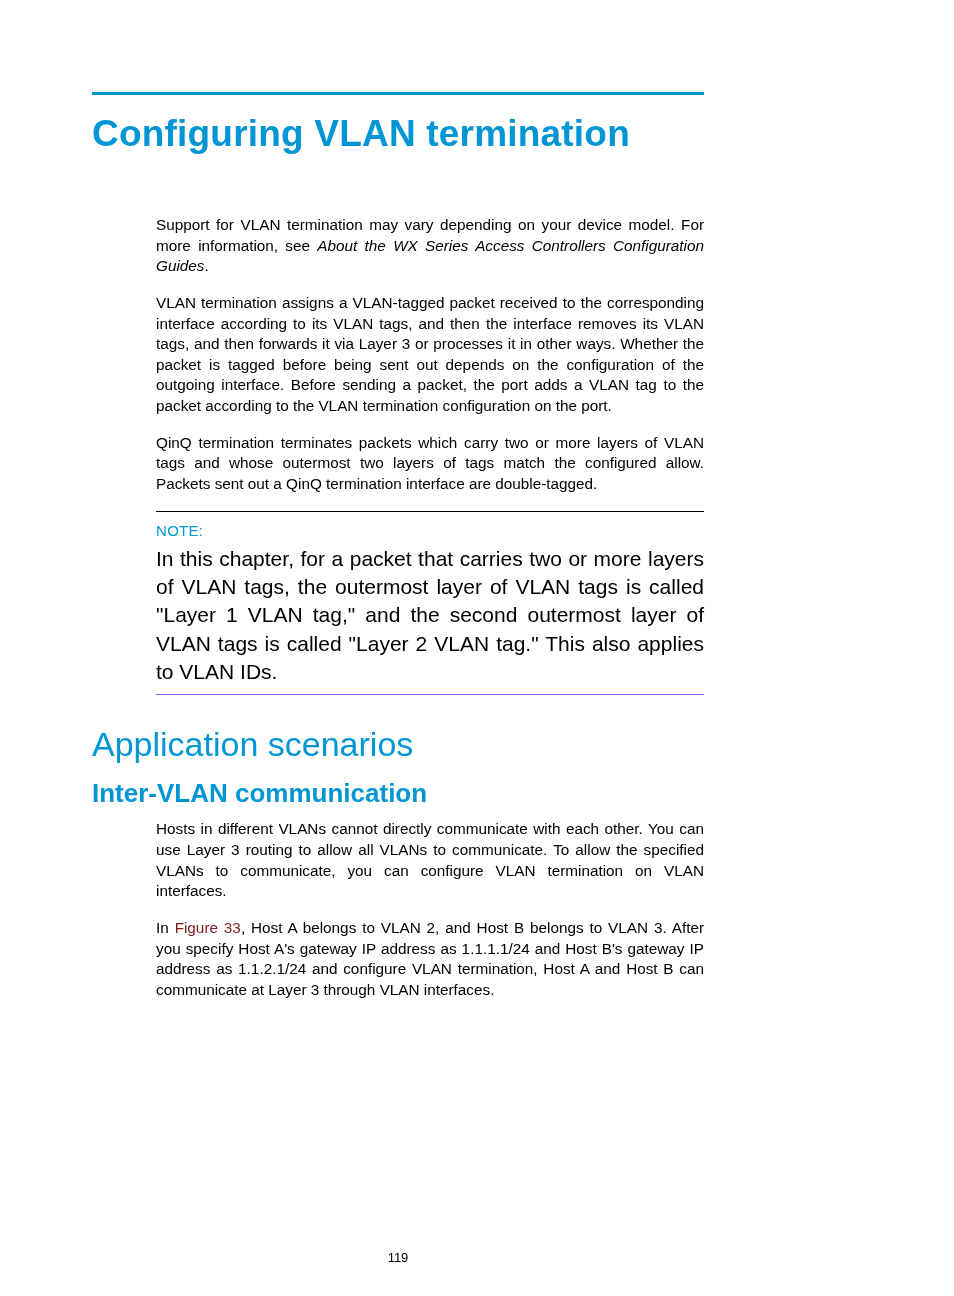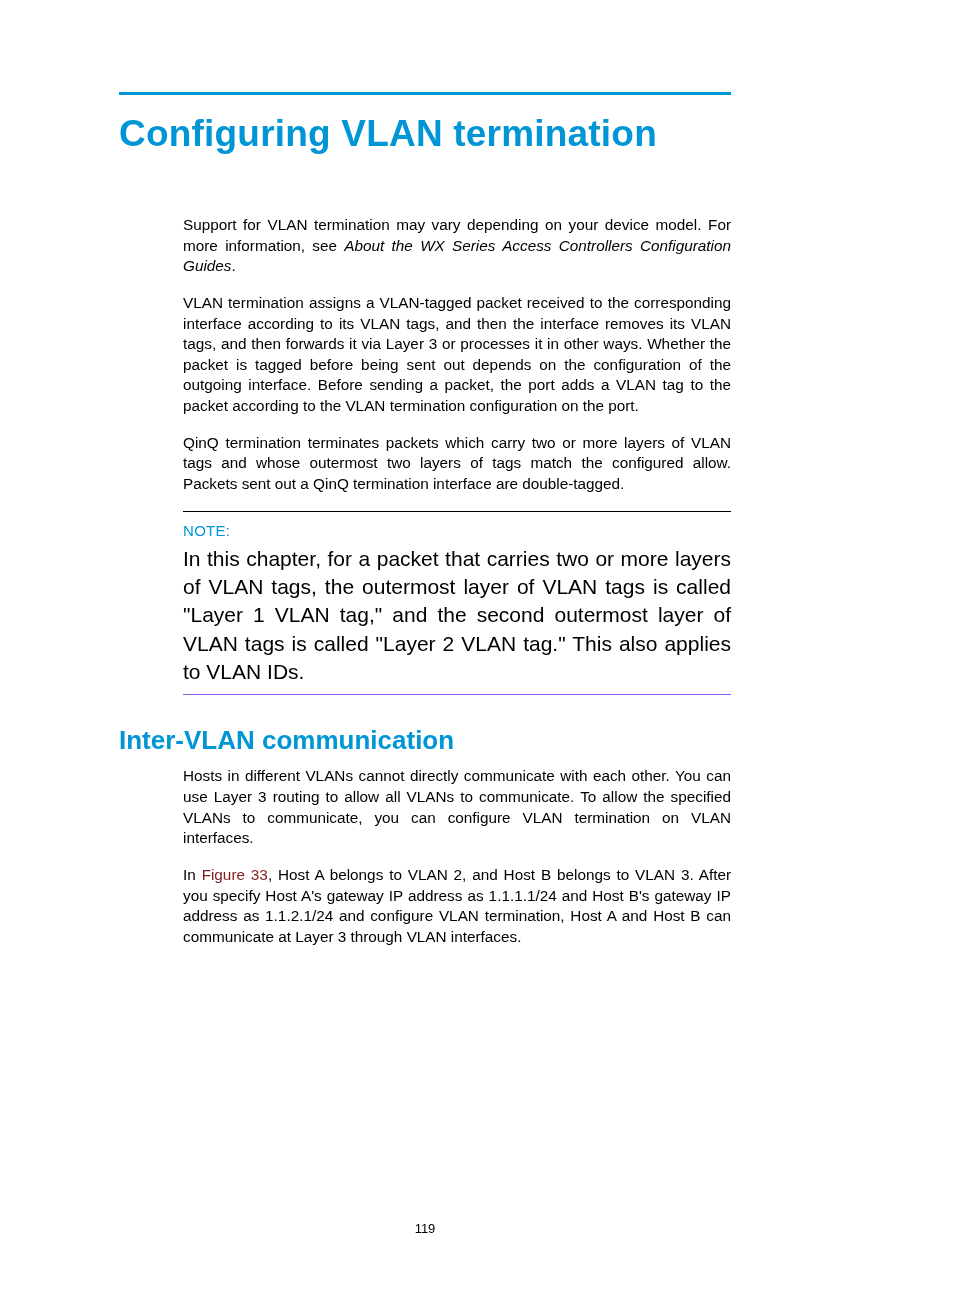--- a/index.html
+++ b/index.html
@@ -12,21 +12,20 @@
     font-family: Arial, Helvetica, sans-serif;
     color: #000;
     position: relative;
   }
   .page {
     box-sizing: border-box;
     width: 796px;
     height: 1296px;
     padding: 92px 92px 0 92px;
     position: relative;
-    margin-left: 27px;
   }
   .rule {
     border-top: 3px solid #0096d6;
     margin-bottom: 18px;
   }
   h1.title {
     font-family: "Arial Narrow", Arial, Helvetica, sans-serif;
     font-stretch: condensed;
     font-weight: 700;
     color: #0096d6;
@@ -81,21 +80,21 @@
     color: #0096d6;
     font-size: 26px;
     margin: 0 0 10px 0;
   }
   a.figref {
     color: #7f1d1d;
     text-decoration: none;
   }
   .page-number {
     position: absolute;
-    bottom: 60px;
+    bottom: 31px;
     left: 0;
     width: 100%;
     text-align: center;
     font-size: 13px;
     color: #000;
   }
 </style>
 </head>
 <body>
 
@@ -111,20 +110,21 @@
     </p>
     <p class="body">VLAN termination assigns a VLAN-tagged packet received to the corresponding interface according to its VLAN tags, and then the interface removes its VLAN tags, and then forwards it via Layer 3 or processes it in other ways. Whether the packet is tagged before being sent out depends on the configuration of the outgoing interface. Before sending a packet, the port adds a VLAN tag to the packet according to the VLAN termination configuration on the port.</p>
     <p class="body">QinQ termination terminates packets which carry two or more layers of VLAN tags and whose outermost two layers of tags match the configured allow. Packets sent out a QinQ termination interface are double-tagged.</p>
 
     <div class="note-box">
       <p class="note-label">NOTE:</p>
       <p class="note-text">In this chapter, for a packet that carries two or more layers of VLAN tags, the outermost layer of VLAN tags is called "Layer 1 VLAN tag," and the second outermost layer of VLAN tags is called "Layer 2 VLAN tag." This also applies to VLAN IDs.</p>
     </div>
   </div>
 
+  <h2 class="sect">Application scenarios</h2>
 
   <h3 class="sub">Inter-VLAN communication</h3>
 
   <div class="body-indent">
     <p class="body">Hosts in different VLANs cannot directly communicate with each other. You can use Layer 3 routing to allow all VLANs to communicate. To allow the specified VLANs to communicate, you can configure VLAN termination on VLAN interfaces.</p>
     <p class="body">
       <span>In </span><a href="#" class="figref">Figure 33</a><span>, Host A belongs to VLAN 2, and Host B belongs to VLAN 3. After you specify Host A's gateway IP address as 1.1.1.1/24 and Host B's gateway IP address as 1.1.2.1/24 and configure VLAN termination, Host A and Host B can communicate at Layer 3 through VLAN interfaces.</span>
     </p>
   </div>
 

